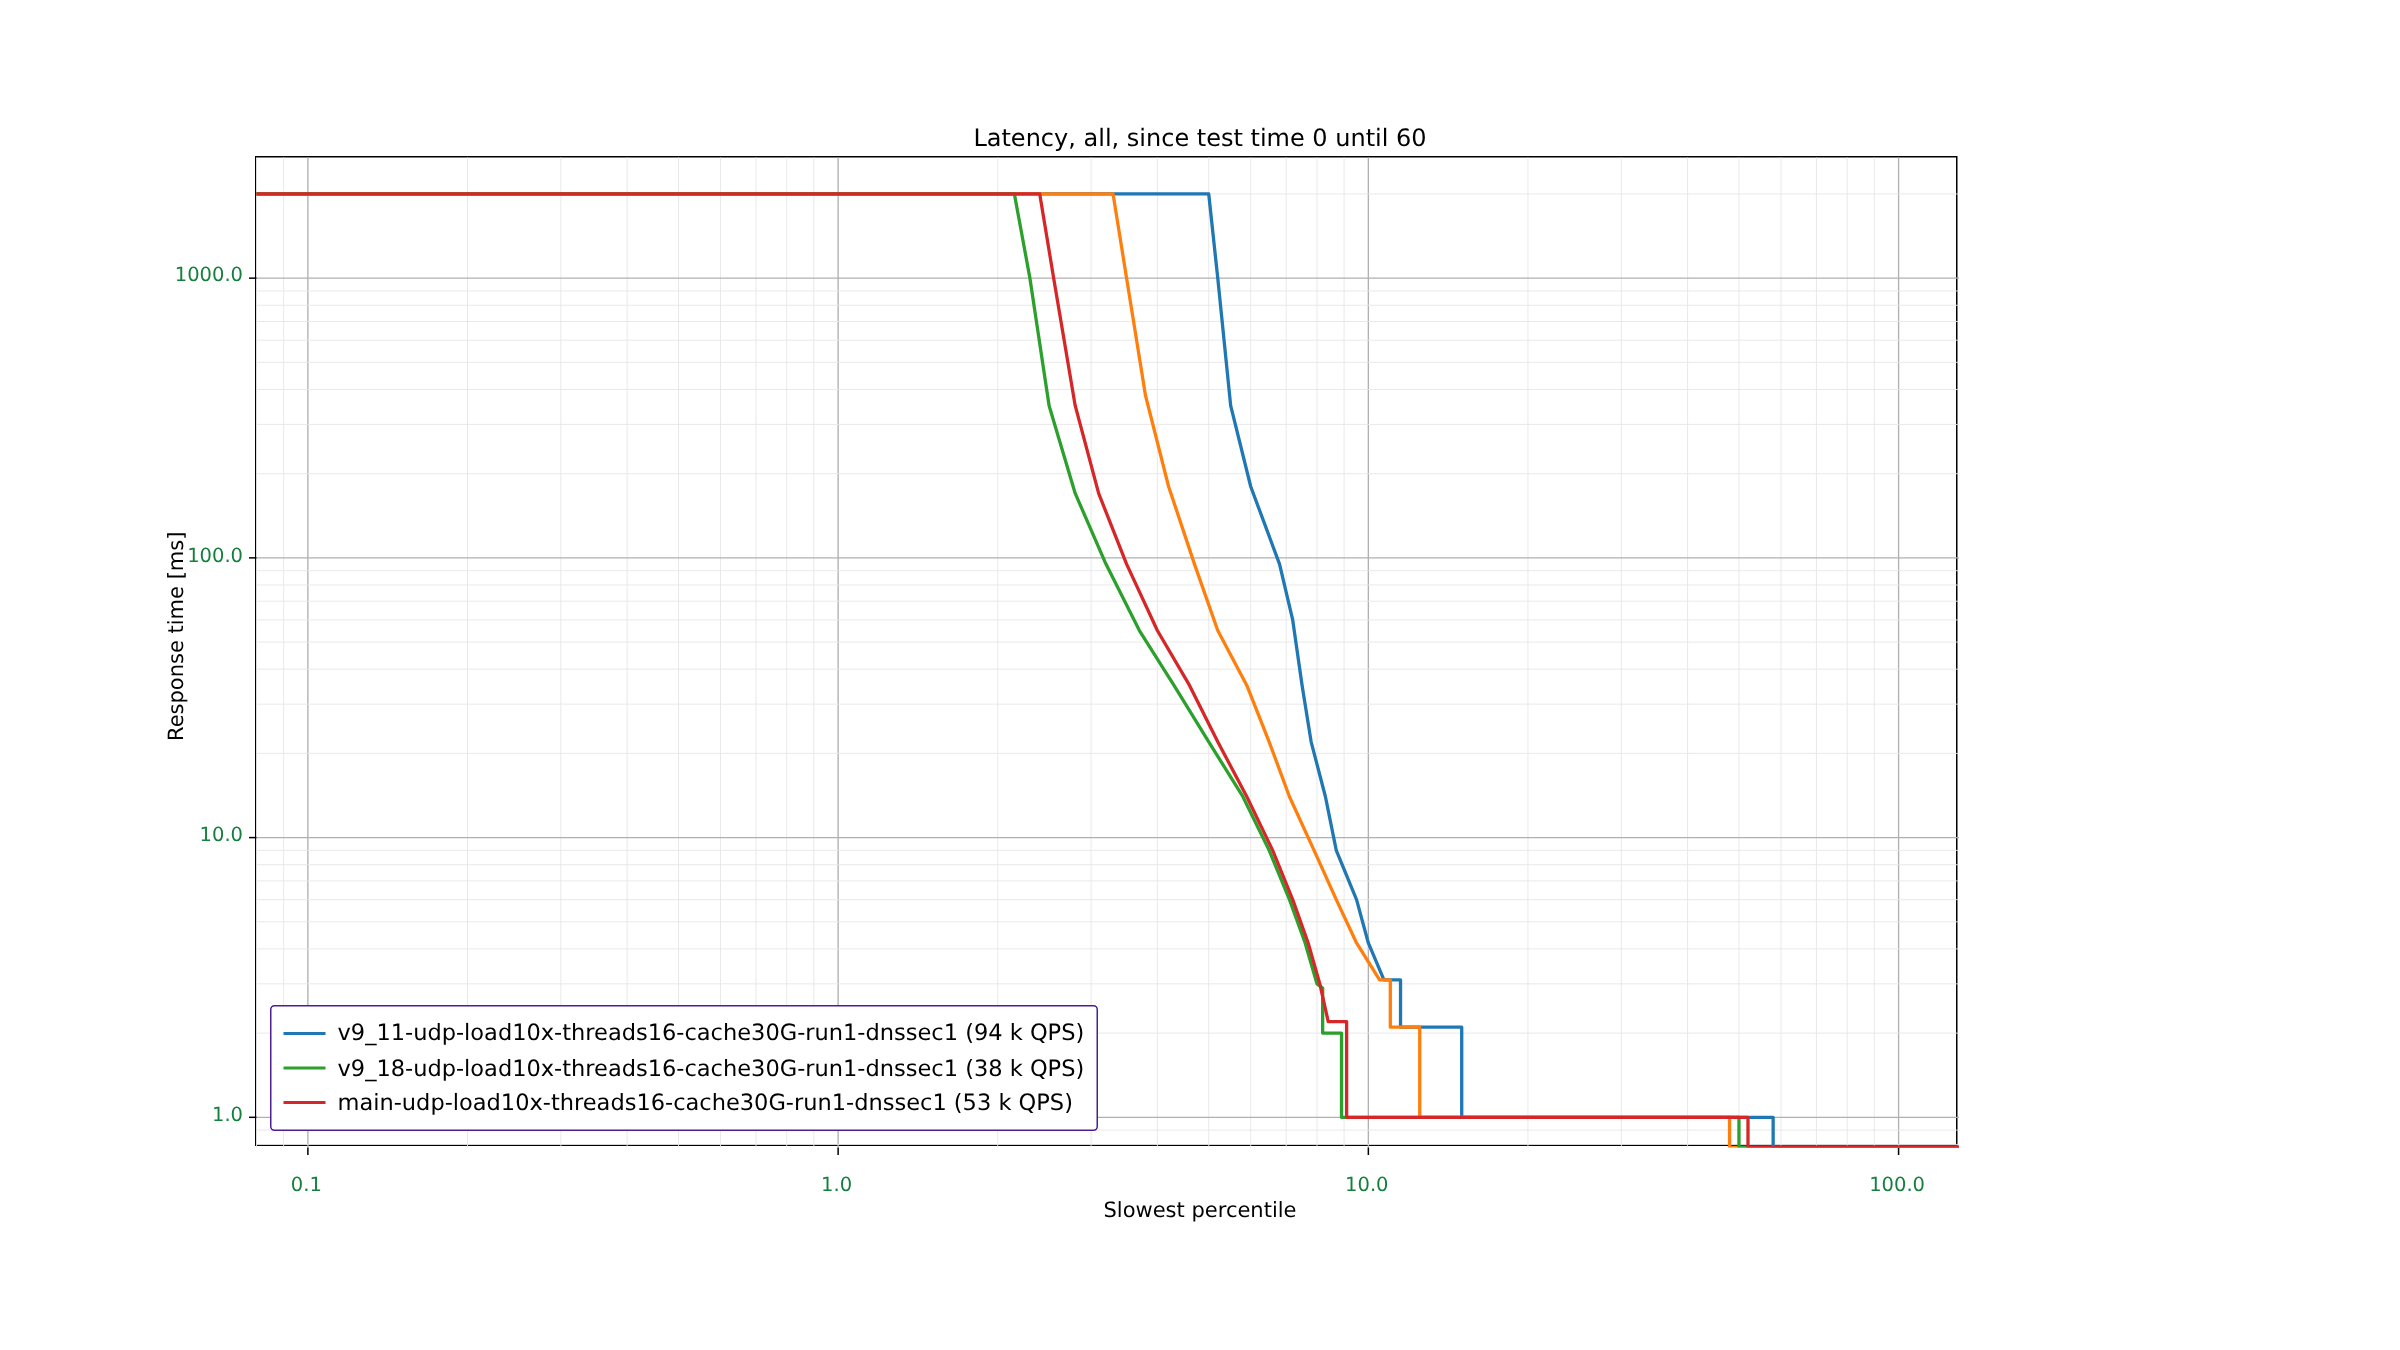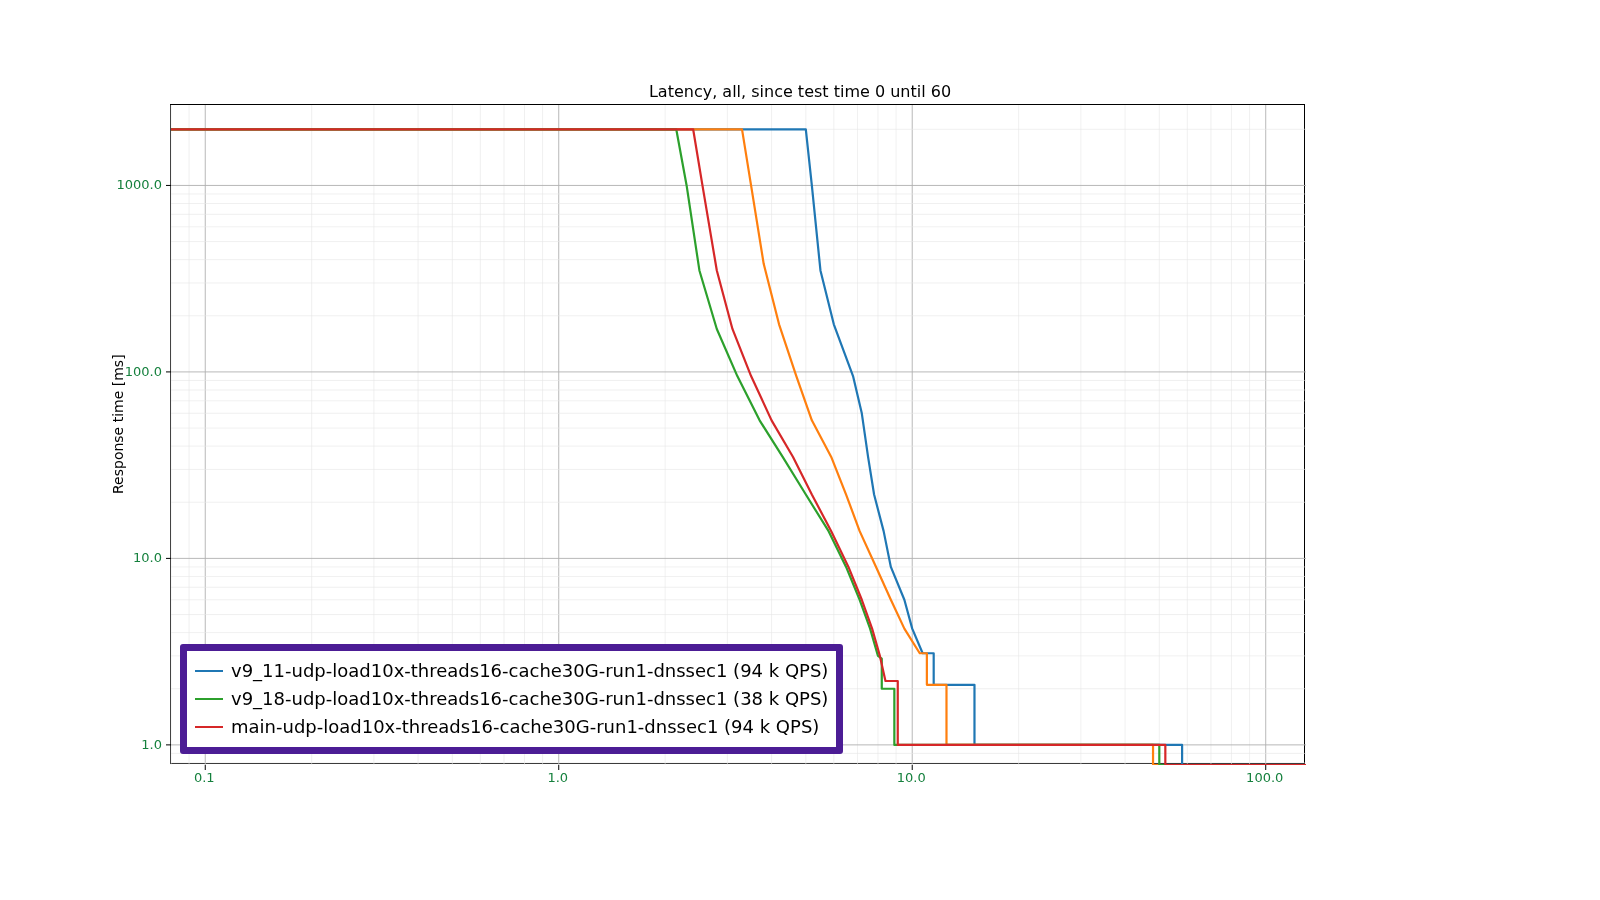--- a/index.html
+++ b/index.html
@@ -39,29 +39,29 @@
     position: absolute;
     width: 100%;
     text-align: center;
     font-size: 14px;
   }
   .tick-label {
     position: absolute;
     font-size: 13px;
     color: #15803d;
   }
-  .tick-label.x { transform: translate(-50%, 0); }
+  .tick-label.x { transform: translate(-50%, 0); margin-top: 13px; }
   .tick-label.y { transform: translate(-100%, -50%); text-align: right; }
   .legend-box {
     position: absolute;
     background: #ffffff;
-    border: 7px solid #4c1d95;
+    border: 1px solid #4c1d95;
     border-radius: 3px;
     padding: 6px 8px;
-    font-size: 18px;
+    font-size: 15px;
   }
   .legend-row {
     display: flex;
     align-items: center;
     gap: 8px;
     line-height: 1.55;
     white-space: nowrap;
   }
   .legend-swatch {
     width: 28px; height: 0;
@@ -74,20 +74,21 @@
   }
 </style>
 </head>
 <body>
 
 <div class="figure">
 
   <div class="title" style="top: 78px;">Latency, all, since test time 0 until 60</div>
 
   <div class="ylabel" style="left: 110px; top: 490px;">Response time [ms]</div>
+  <div class="xlabel" style="top: 795px;">Slowest percentile</div>
 
   <div class="plot-area" id="plot" style="left: 170px; top: 100px; width: 1135px; height: 660px;">
     <svg class="lines" id="gridlines" width="1135" height="660">
         <line x1="0" x2="0" y1="0" y2="660" stroke="#e6e6e6" stroke-width="0.6"></line>
         <line x1="18.08183257602106" x2="18.08183257602106" y1="0" y2="660" stroke="#e6e6e6" stroke-width="0.6"></line>
         <line x1="34.25658298579977" x2="34.25658298579977" y1="0" y2="660" stroke="#b0b0b0" stroke-width="0.9"></line>
         <line x1="140.66724900047487" x2="140.66724900047487" y1="0" y2="660" stroke="#e6e6e6" stroke-width="0.6"></line>
         <line x1="202.91349829582296" x2="202.91349829582296" y1="0" y2="660" stroke="#e6e6e6" stroke-width="0.6"></line>
         <line x1="247.07791501514996" x2="247.07791501514996" y1="0" y2="660" stroke="#e6e6e6" stroke-width="0.6"></line>
         <line x1="281.3344980009497" x2="281.3344980009497" y1="0" y2="660" stroke="#e6e6e6" stroke-width="0.6"></line>
@@ -167,21 +168,21 @@
         <div class="legend-row">
           <span class="legend-swatch" style="color: rgb(31, 119, 180);"></span>
           <span>v9_11-udp-load10x-threads16-cache30G-run1-dnssec1 (94 k QPS)</span>
         </div>
         <div class="legend-row">
           <span class="legend-swatch" style="color: rgb(44, 160, 44);"></span>
           <span>v9_18-udp-load10x-threads16-cache30G-run1-dnssec1 (38 k QPS)</span>
         </div>
         <div class="legend-row">
           <span class="legend-swatch" style="color: rgb(214, 39, 40);"></span>
-          <span>main-udp-load10x-threads16-cache30G-run1-dnssec1 (94 k QPS)</span>
+          <span>main-udp-load10x-threads16-cache30G-run1-dnssec1 (53 k QPS)</span>
         </div>
       </div>
   </div>
 
 <div class="tick-label x" style="left: 204.257px; top: 766px;">0.1</div>
     <div class="tick-label x" style="left: 557.745px; top: 766px;">1.0</div>
     <div class="tick-label x" style="left: 911.234px; top: 766px;">10.0</div>
     <div class="tick-label x" style="left: 1264.72px; top: 766px;">100.0</div>
     <div class="tick-label y" style="left: 162px; top: 739.878px;">1.0</div>
     <div class="tick-label y" style="left: 162px; top: 553.399px;">10.0</div>

